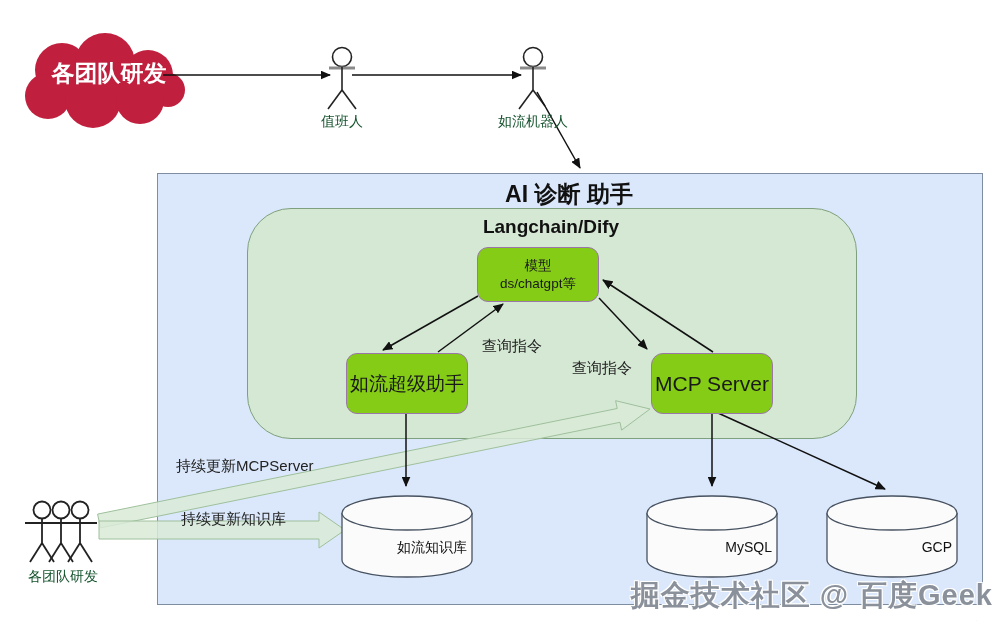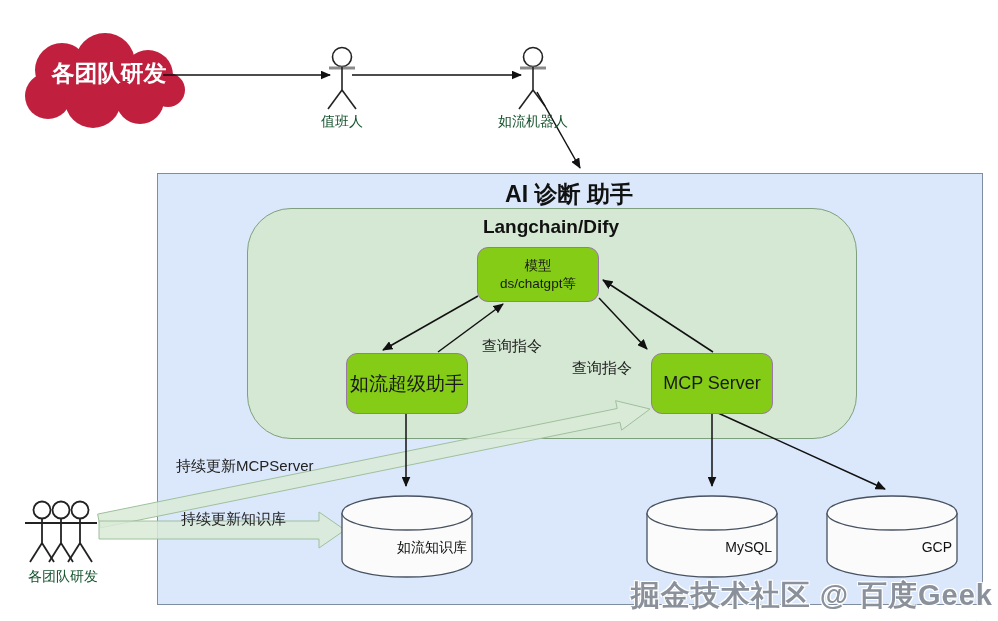--- a/index.html
+++ b/index.html
@@ -11,21 +11,21 @@
   
   .outer-box{left:157px;top:173px;width:824px;height:430px;background:#dbe8fb;border:1px solid #7e8ea0;z-index:1;}
   .inner-box{left:247px;top:208px;width:608px;height:229px;background:#d5e8d4;border:1px solid #7fa07d;border-radius:44px;z-index:2;}
 
   .svg-mid{z-index:3;}
 
   
   .pnode{background:#84cc16;border:1.5px solid #9a77a8;border-radius:11px;display:flex;flex-direction:column;align-items:center;justify-content:center;color:#1a1a1a;z-index:4;text-align:center;}
   .pnode.model{left:477px;top:247px;width:120px;height:53px;font-size:13.5px;line-height:18px;}
   .pnode.super{left:346px;top:353px;width:120px;height:59px;font-size:19px;}
-  .pnode.mcp{left:651px;top:353px;width:120px;height:59px;font-size:18px;}
+  .pnode.mcp{left:651px;top:353px;width:120px;height:59px;font-size:21px;border-radius:12px;}
 
   
   .title-main{left:157px;top:179px;width:824px;text-align:center;font-size:23px;font-weight:bold;color:#111;z-index:4;}
   .title-framework{left:247px;top:216px;width:608px;text-align:center;font-size:19px;font-weight:bold;color:#111;z-index:4;}
 
   
   .lbl{color:#14532d;z-index:4;font-size:14px;}
   .lbl.center{text-align:center;}
   .cloud-text{left:48px;top:58px;width:122px;text-align:center;font-size:23px;font-weight:bold;color:#ffffff;z-index:4;}
   .edge-lbl{font-size:15px;color:#222;z-index:4;}

